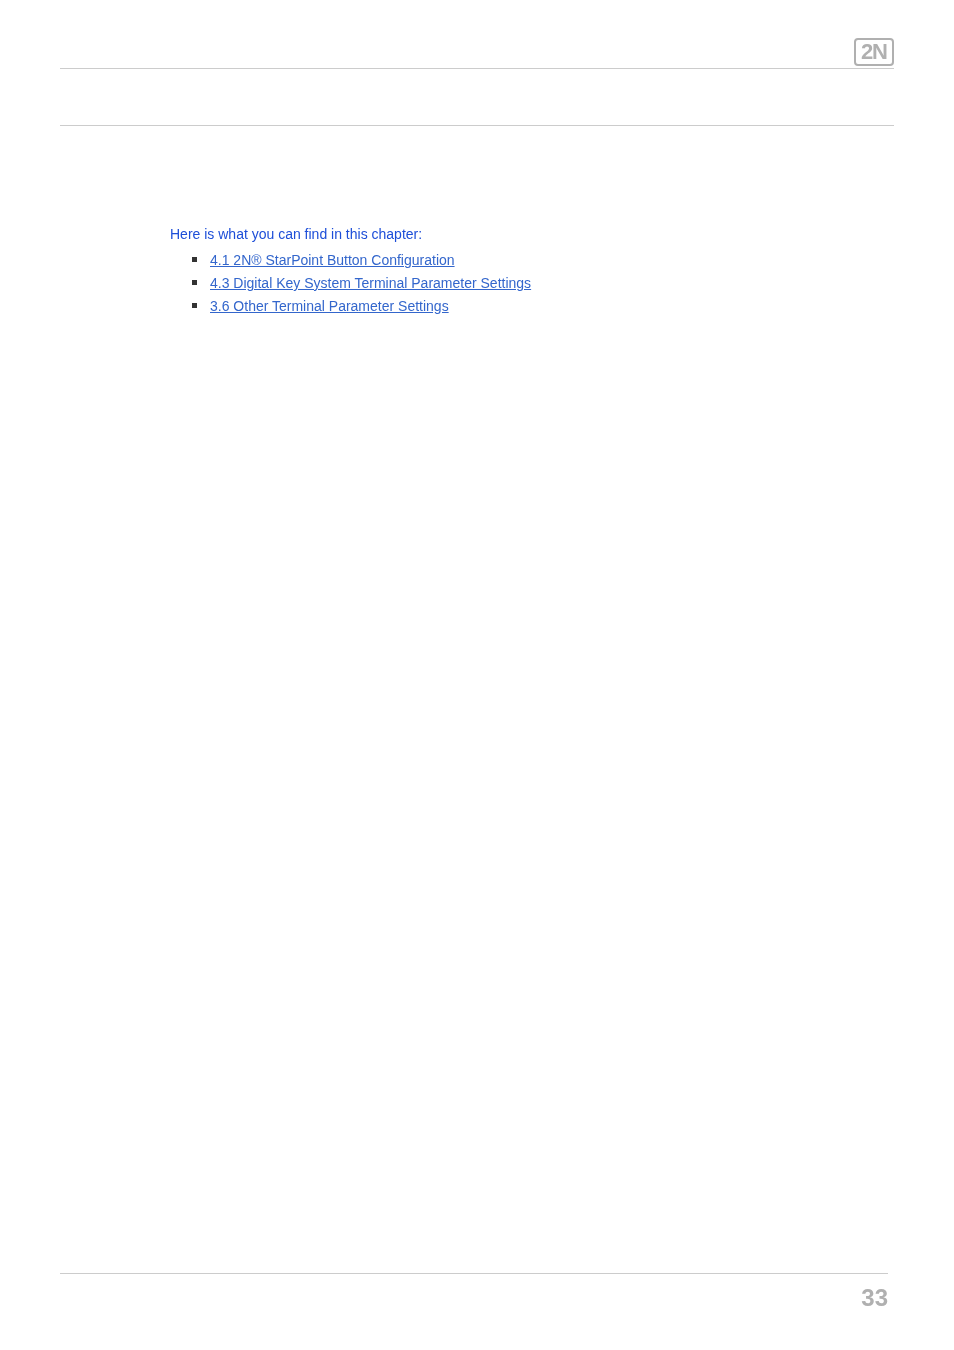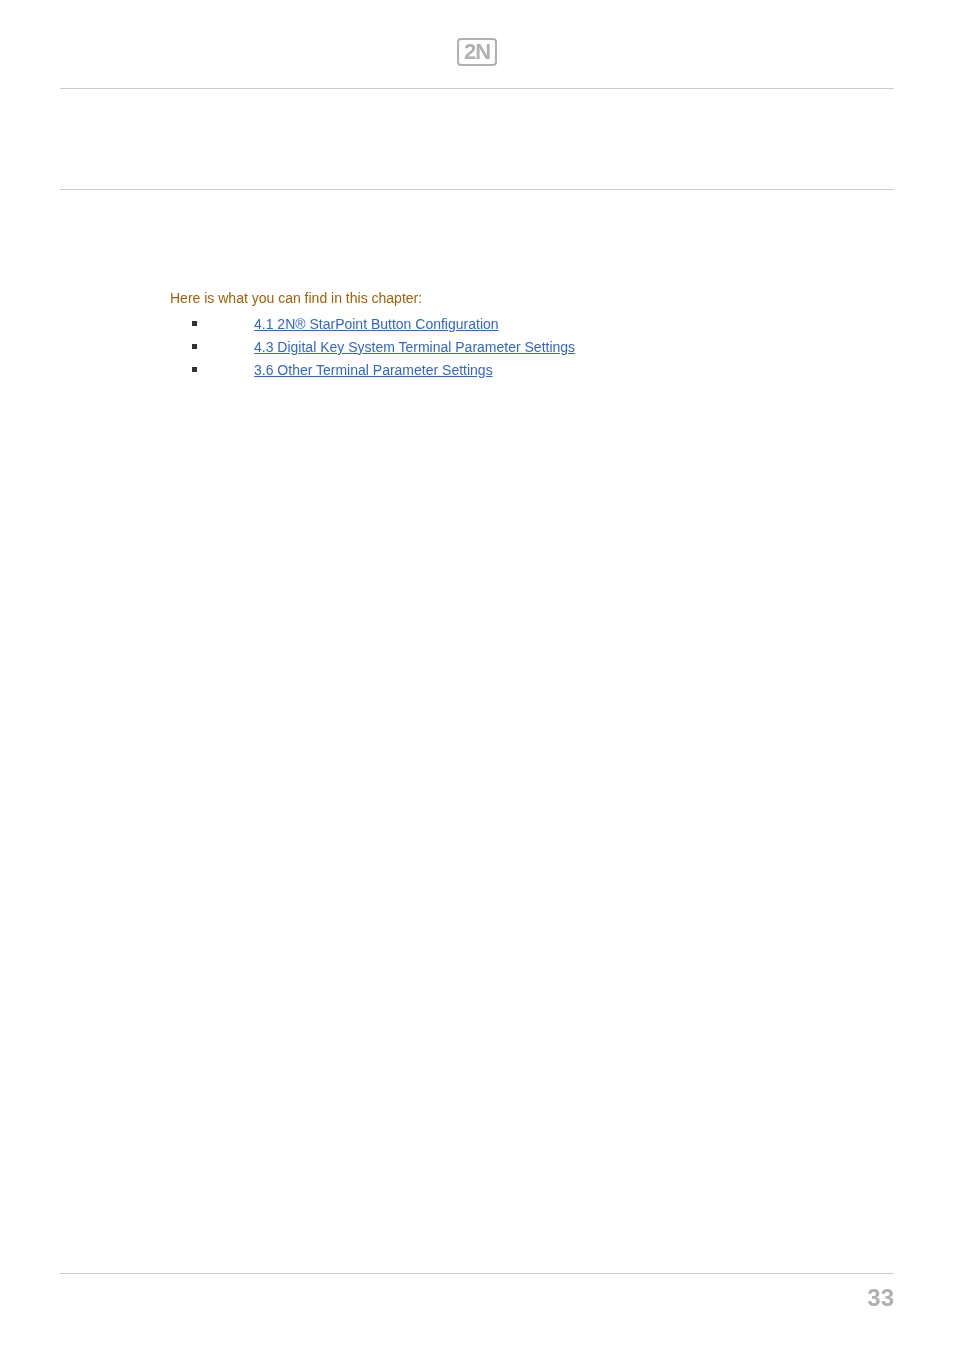--- a/index.html
+++ b/index.html
@@ -16,25 +16,25 @@
       padding: 0;
     }
     .page-container {
       padding: 38px 60px 0 60px;
       height: 100%;
       display: flex;
       flex-direction: column;
     }
     .header-bar {
       display: flex;
-      justify-content: center;
+      justify-content: flex-end;
       align-items: center;
       border-bottom: 1px solid #cccccc;
-      padding-bottom: 22px;
-      margin-bottom: 100px;
+      padding-bottom: 2px;
+      margin-bottom: 56px;
     }
     .logo-box {
       border: 2px solid #b0b0b0;
       border-radius: 4px;
       padding: 1px 5px;
       display: inline-flex;
       align-items: center;
     }
     .logo-text {
       font-family: Arial, sans-serif;
@@ -55,21 +55,21 @@
     .divider-top {
       border-top: 1px solid #cccccc;
       margin-bottom: 100px;
     }
     .content-area {
       padding-left: 110px;
       flex: 1;
     }
     .intro-text {
       font-size: 14px;
-      color: #a16207;
+      color: #1d4ed8;
       margin-bottom: 8px;
     }
     .link-list {
       list-style: none;
       padding-left: 40px;
     }
     .link-list li {
       position: relative;
       padding-left: 0;
       font-size: 14px;
@@ -81,27 +81,26 @@
       position: absolute;
       left: -18px;
       top: 7px;
       width: 5px;
       height: 5px;
       background: #333333;
     }
     .link-list li a {
       color: #3366cc;
       text-decoration: underline;
-      margin-left: 44px;
     }
     .footer {
       position: absolute;
       bottom: 38px;
       left: 60px;
-      right: 60px;
+      right: 66px;
       border-top: 1px solid #cccccc;
       padding-top: 10px;
       text-align: right;
     }
     .page-number {
       font-family: Arial, Helvetica, sans-serif;
       font-size: 24px;
       font-weight: bold;
       color: #b0b0b0;
     }

